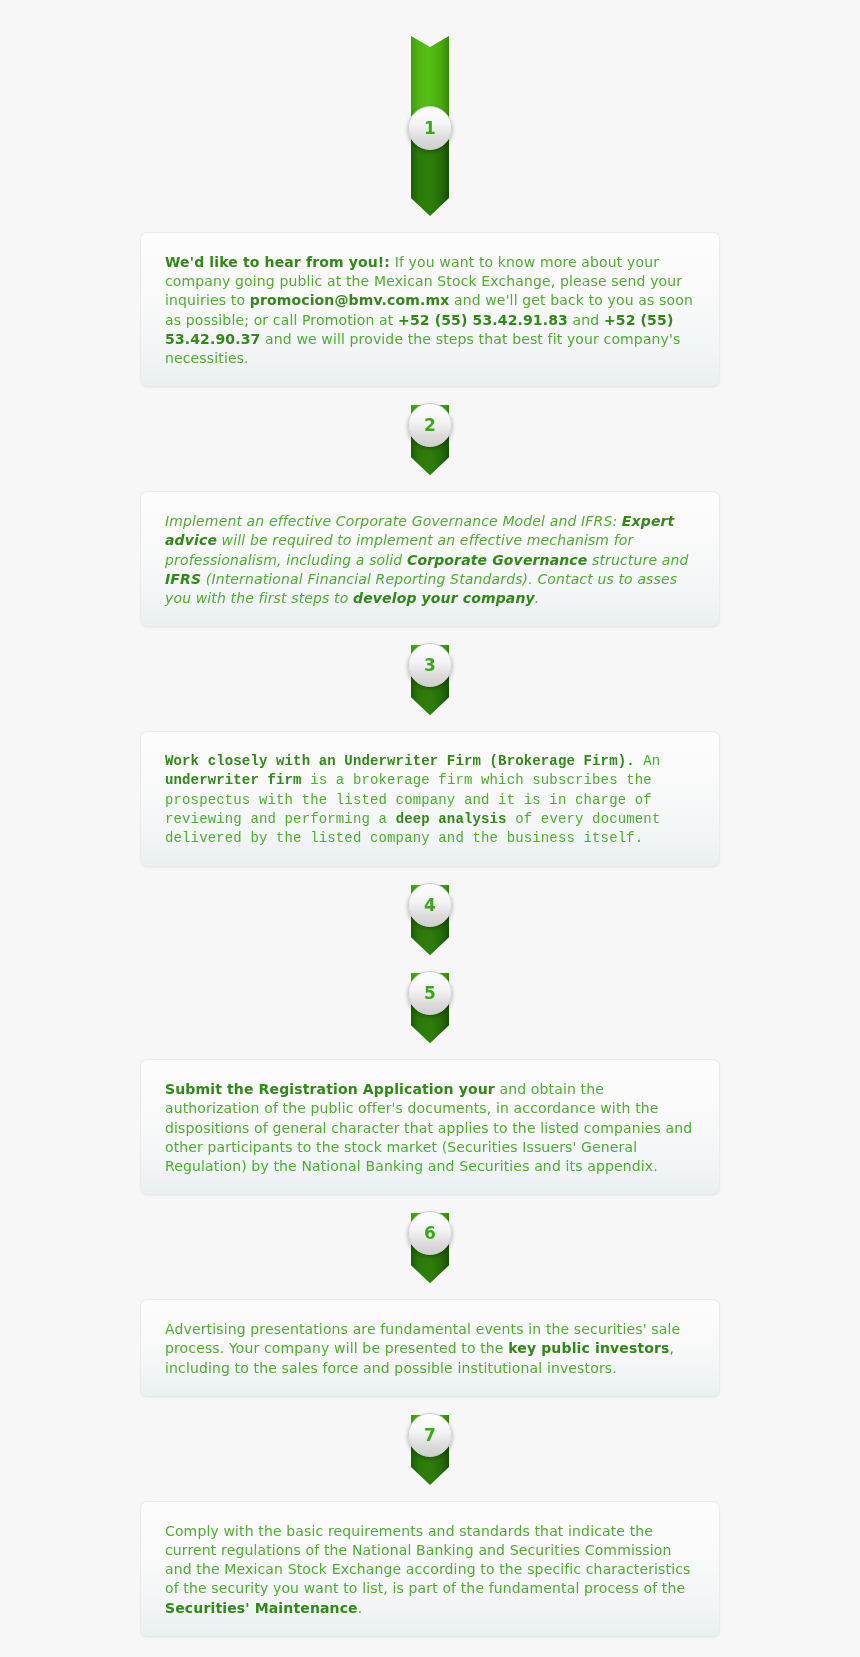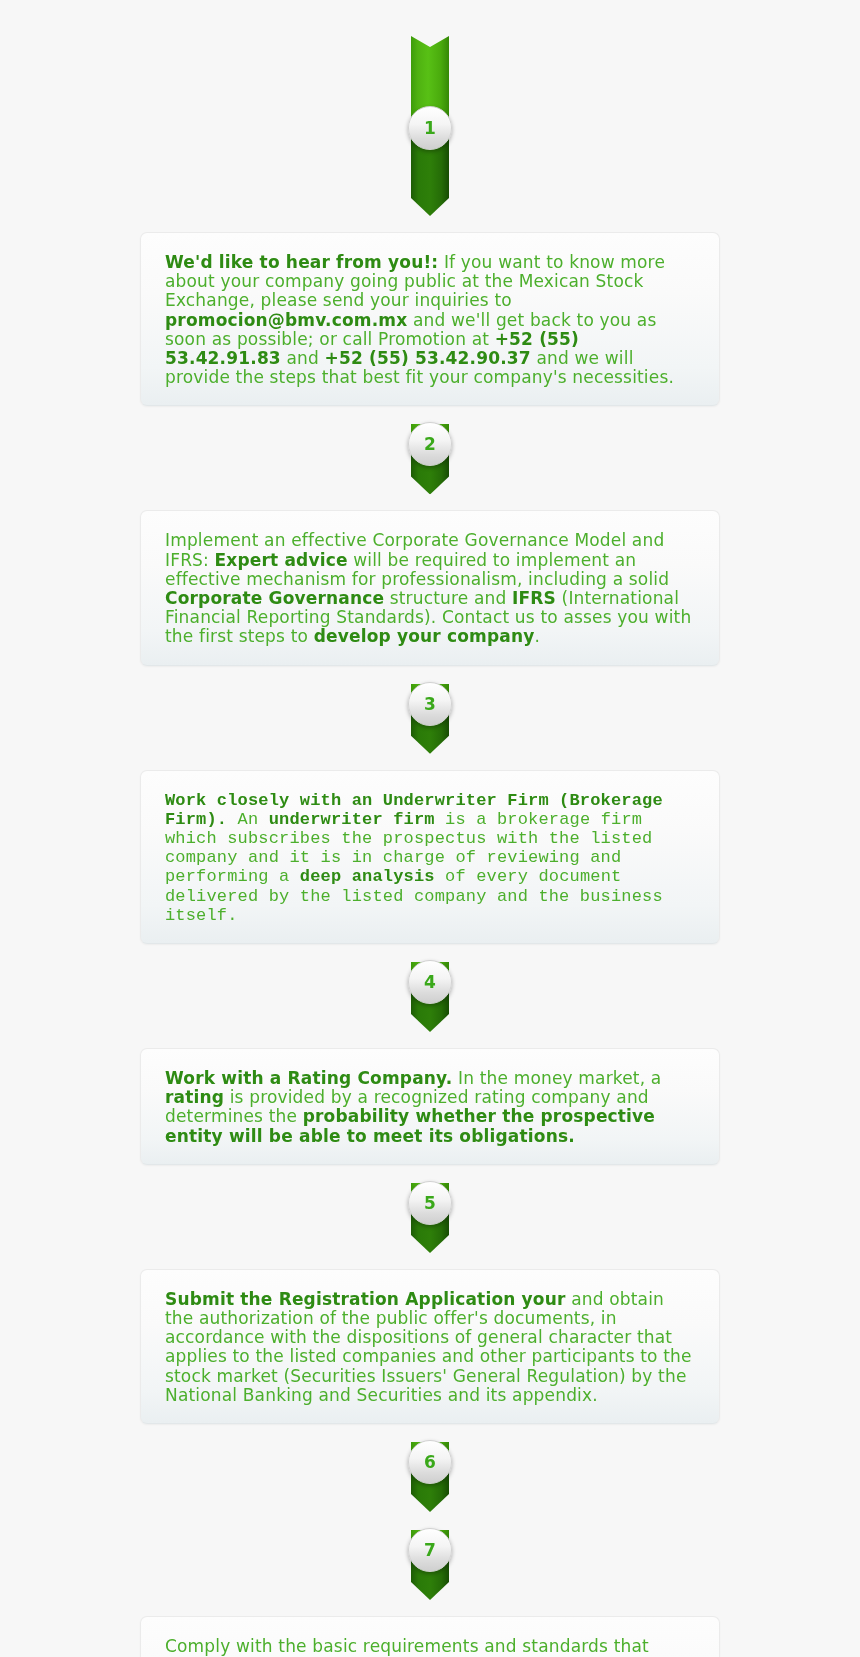--- a/index.html
+++ b/index.html
@@ -85,21 +85,21 @@
     border-radius: 7px;
     border: 1px solid #ebebeb;
     border-bottom: 1px solid #e2e7e9;
     box-shadow: 0 1px 2px rgba(0,0,0,0.045);
     box-sizing: border-box;
     padding: 20px 24px 18px 24px;
     position: relative;
   }
   .card p {
     margin: 0;
-    font-size: 17px;
+    font-size: 14px;
     line-height: 19.2px;
     color: #4caf2c;
     letter-spacing: 0.01em;
   }
   .card p b {
     color: #2e8b13;
     font-weight: 700;
   }
 </style>
 </head>
@@ -118,21 +118,21 @@
         <p><b>We'd like to hear from you!:</b> If you want to know more about your company going public at the Mexican Stock Exchange, please send your inquiries to <b>promocion@bmv.com.mx</b> and we'll get back to you as soon as possible; or call Promotion at <b>+52 (55) 53.42.91.83</b> and <b>+52 (55) 53.42.90.37</b> and we will provide the steps that best fit your company's necessities.</p>
       </div>
     </div>
     <div class="connector" style="padding-top: 18px;">
       <div class="connector-inner">
         <div class="shaft-top" style="height: 20px;"></div>
         <div class="shaft-bot" style="height: 50px;"></div>
       </div>
       <div class="medallion" style="top: 16px;">2</div>
     </div>
-    <div style="margin-top: 16px;">
+    <div style="margin-top: 16px; font-style: italic;">
       <div class="card">
         <p>Implement an effective Corporate Governance Model and IFRS: <b>Expert advice</b> will be required to implement an effective mechanism for professionalism, including a solid <b>Corporate Governance</b> structure and <b>IFRS</b> (International Financial Reporting Standards). Contact us to asses you with the first steps to <b>develop your company</b>.</p>
       </div>
     </div>
     <div class="connector" style="padding-top: 18px;">
       <div class="connector-inner">
         <div class="shaft-top" style="height: 20px;"></div>
         <div class="shaft-bot" style="height: 50px;"></div>
       </div>
       <div class="medallion" style="top: 16px;">3</div>
@@ -142,44 +142,44 @@
         <p><b>Work closely with an Underwriter Firm (Brokerage Firm).</b> An <b>underwriter firm</b> is a brokerage firm which subscribes the prospectus with the listed company and it is in charge of reviewing and performing a <b>deep analysis</b> of every document delivered by the listed company and the business itself.</p>
       </div>
     </div>
     <div class="connector" style="padding-top: 18px;">
       <div class="connector-inner">
         <div class="shaft-top" style="height: 20px;"></div>
         <div class="shaft-bot" style="height: 50px;"></div>
       </div>
       <div class="medallion" style="top: 16px;">4</div>
     </div>
-    <div style="margin-top: 16px;">
-      <div class="card">
-        <p><b>Work with a Rating Company.</b> In the money market, a <b>rating</b> is provided by a recognized rating company and determines the <b>probability whether the prospective entity will be able to meet its obligations.</b></p>
-      </div>
-    </div>
     <div class="connector" style="padding-top: 18px;">
       <div class="connector-inner">
         <div class="shaft-top" style="height: 20px;"></div>
         <div class="shaft-bot" style="height: 50px;"></div>
       </div>
       <div class="medallion" style="top: 16px;">5</div>
     </div>
     <div style="margin-top: 16px;">
       <div class="card">
         <p><b>Submit the Registration Application your</b> and obtain the authorization of the public offer's documents, in accordance with the dispositions of general character that applies to the listed companies and other participants to the stock market (Securities Issuers' General Regulation) by the National Banking and Securities and its appendix.</p>
       </div>
     </div>
     <div class="connector" style="padding-top: 18px;">
       <div class="connector-inner">
         <div class="shaft-top" style="height: 20px;"></div>
         <div class="shaft-bot" style="height: 50px;"></div>
       </div>
       <div class="medallion" style="top: 16px;">6</div>
     </div>
+    <div style="margin-top: 16px;">
+      <div class="card">
+        <p>Advertising presentations are fundamental events in the securities' sale process. Your company will be presented to the <b>key public investors</b>, including to the sales force and possible institutional investors.</p>
+      </div>
+    </div>
     <div class="connector" style="padding-top: 18px;">
       <div class="connector-inner">
         <div class="shaft-top" style="height: 20px;"></div>
         <div class="shaft-bot" style="height: 50px;"></div>
       </div>
       <div class="medallion" style="top: 16px;">7</div>
     </div>
     <div style="margin-top: 16px;">
       <div class="card">
         <p>Comply with the basic requirements and standards that indicate the current regulations of the National Banking and Securities Commission and the Mexican Stock Exchange according to the specific characteristics of the security you want to list, is part of the fundamental process of the <b>Securities' Maintenance</b>.</p>

